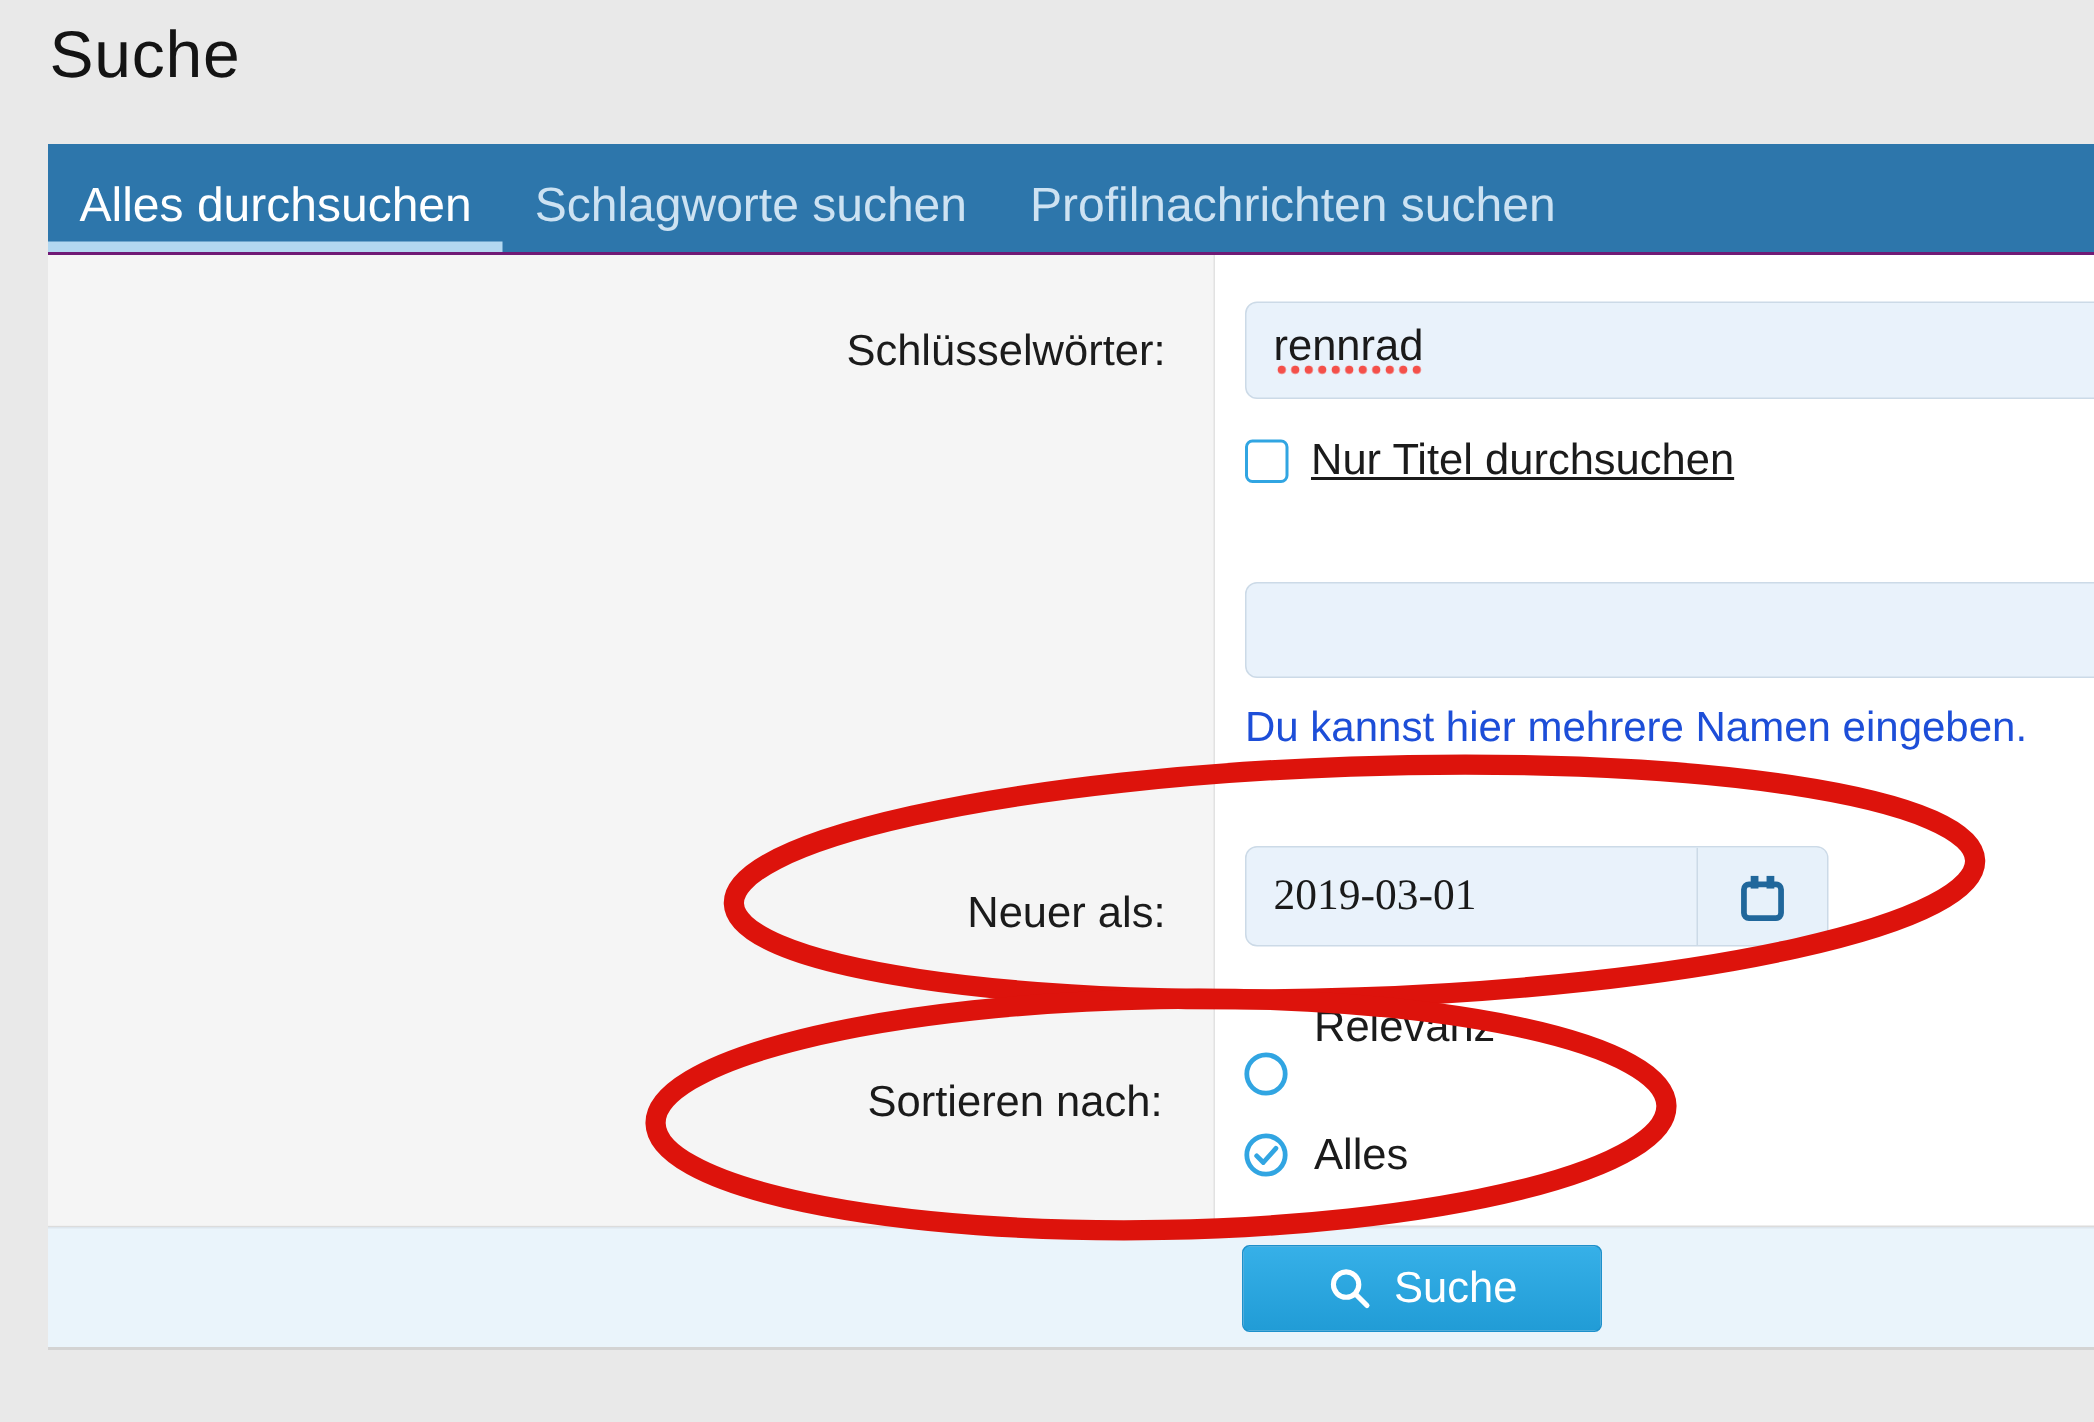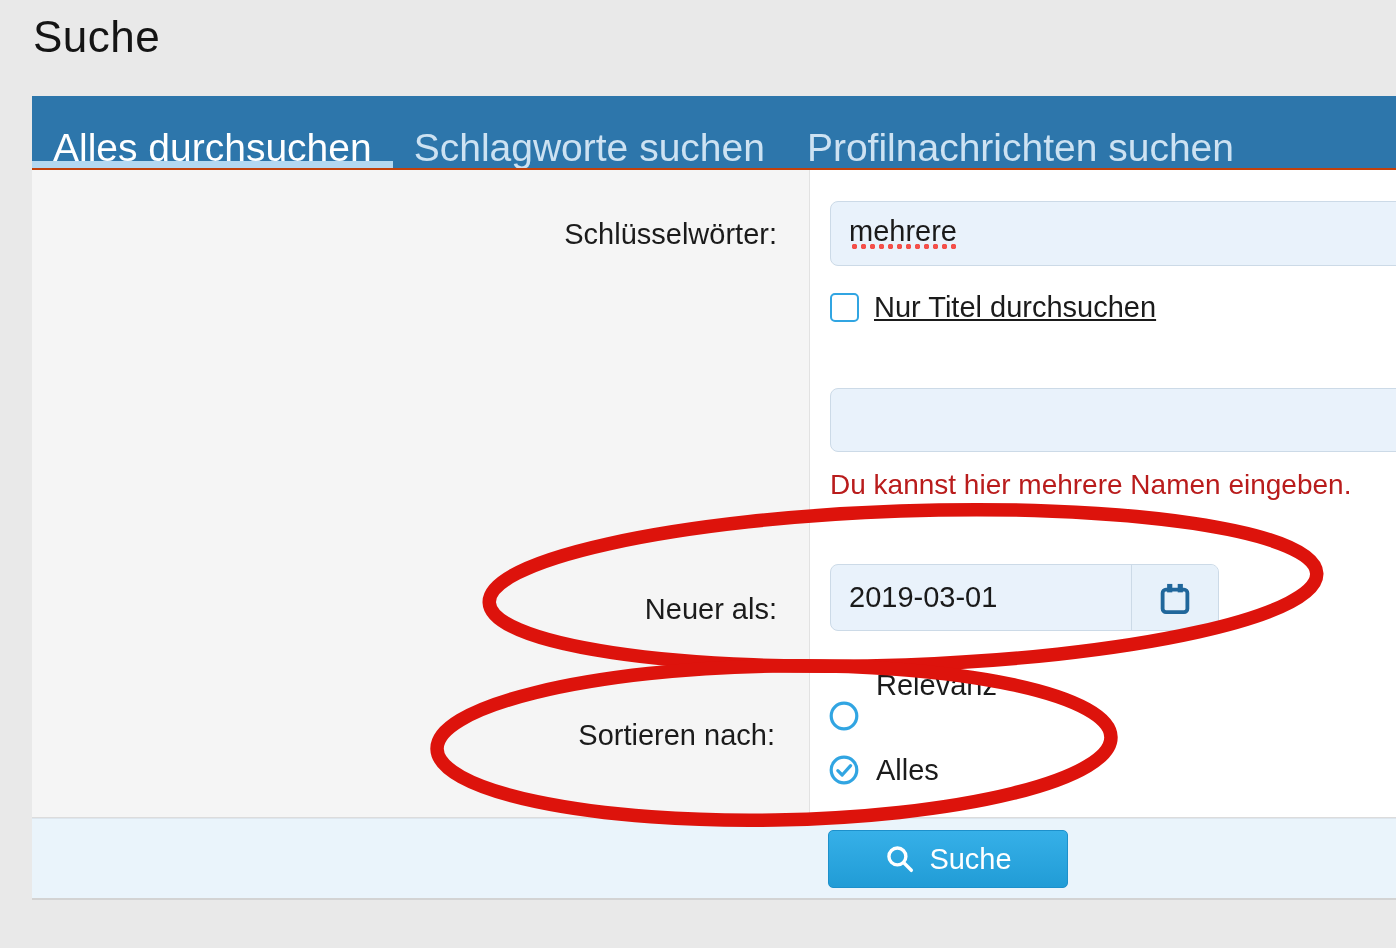--- a/index.html
+++ b/index.html
@@ -19,39 +19,39 @@
     letter-spacing: 0.5px;
   }
 
   .tab-bar {
     margin-left: 32px; width: 1364px; height: 72px;
     background: #2d76ab;
     display: flex; align-items: stretch;
   }
   .tab {
     position: relative;
-    padding: 16px 21px;
+    padding: 4px 21px;
     line-height: 72px;
-    font-size: 39px;
+    font-size: 32px;
     color: #cde2f2;
     cursor: pointer;
     white-space: nowrap;
   }
   .tab.active { color: #ffffff; }
   .tab.active::after {
     content: "";
     position: absolute; left: 0; right: 0; bottom: 0; height: 7px;
     background: #b3d8f1;
   }
 
   .content {
     margin-left: 32px; width: 1364px; height: 650px;
     position: relative;
     background: #ffffff;
-    border-top: 2px solid #c2410c;
+    border-top: 2px solid #701a75;
     border-bottom: 1px solid #dcdcdc;
   }
   .label-col {
     position: absolute; left: 0; top: 0; bottom: 0; width: 778px;
     background: #f5f5f5;
     border-right: 1px solid #e2e2e2;
   }
   .form-label {
     position: absolute; left: 0; width: 745px;
     text-align: right;
@@ -81,36 +81,36 @@
     border: 2.5px solid #31a5e2; border-radius: 5px;
     background: #ffffff;
     cursor: pointer;
   }
   .inline-label {
     position: absolute;
     font-size: 29px; color: #1b1b1b; line-height: 34px;
   }
   .hint {
     position: absolute; left: 798px; top: 299px;
-    font-size: 28px; color: #b91c1c;
+    font-size: 28px; color: #1d4ed8;
   }
   .date-input {
     position: absolute; left: 798px; top: 394px;
     width: 389px; height: 67px;
     background: #e9f2fb;
     border: 1px solid #ccdae7;
     border-radius: 8px;
     display: flex; align-items: stretch;
     overflow: hidden;
   }
   .date-text {
     flex: 1;
     display: flex; align-items: center;
     padding-left: 18px;
-    font-size: 29px; color: #1a1a1a;
+    font-size: 29px; color: #1a1a1a; font-family: Liberation Serif, serif;
   }
   .calendar-btn {
     width: 87px;
     border-left: 1px solid #ccdae7;
     background: #e7f1fa;
     display: flex; align-items: center; justify-content: center;
     cursor: pointer;
   }
   .radio-row { position: absolute; left: 796px; }
   .radio-icon { display: block; cursor: pointer; }
@@ -158,21 +158,21 @@
   <div class="tab">
     <span>Profilnachrichten suchen</span>
   </div>
 </div>
 
 <div class="content">
   <div class="label-col"></div>
 
   <div class="form-label" style="top:46px;">Schlüsselwörter:</div>
   <div class="text-input" style="top:31px; height:65px;">
-    <span class="spell">mehrere</span>
+    <span class="spell">rennrad</span>
   </div>
 
   <div class="checkbox"></div>
   <div class="inline-label" style="left:842px; top:120px;text-decoration:underline;">Nur Titel durchsuchen</div>
 
   <div class="text-input" style="top:218px; height:64px;">
     <span></span>
   </div>
   <div class="hint">Du kannst hier mehrere Namen eingeben.</div>
 

